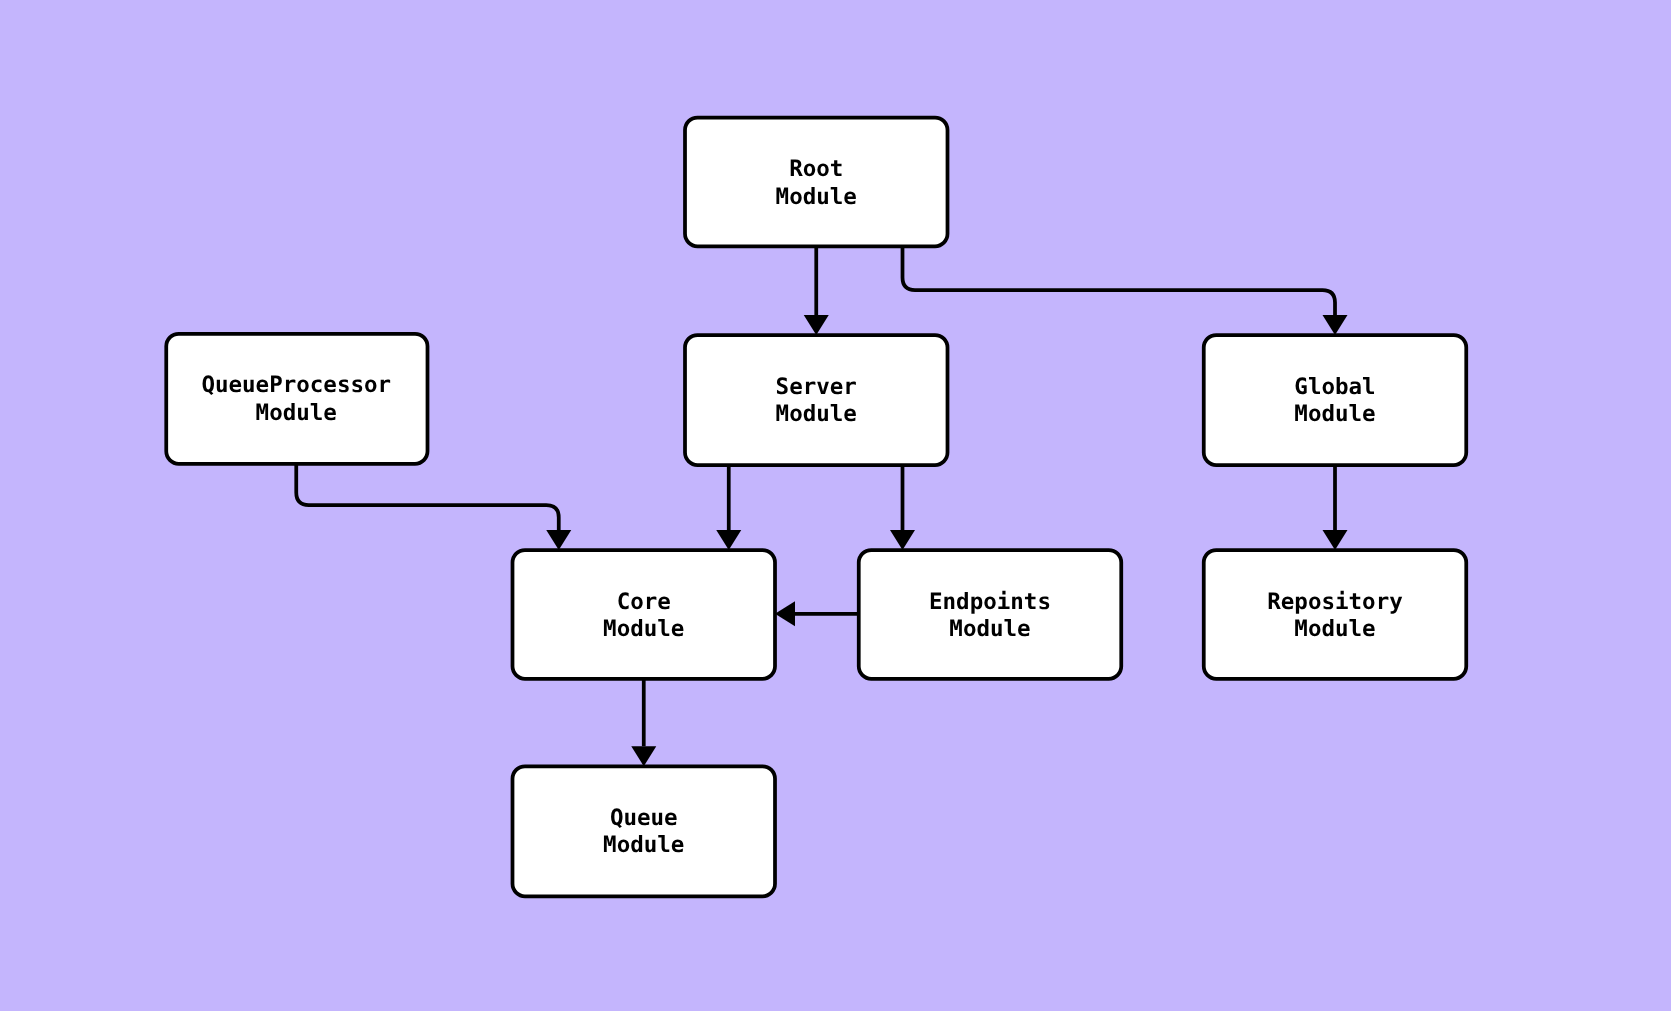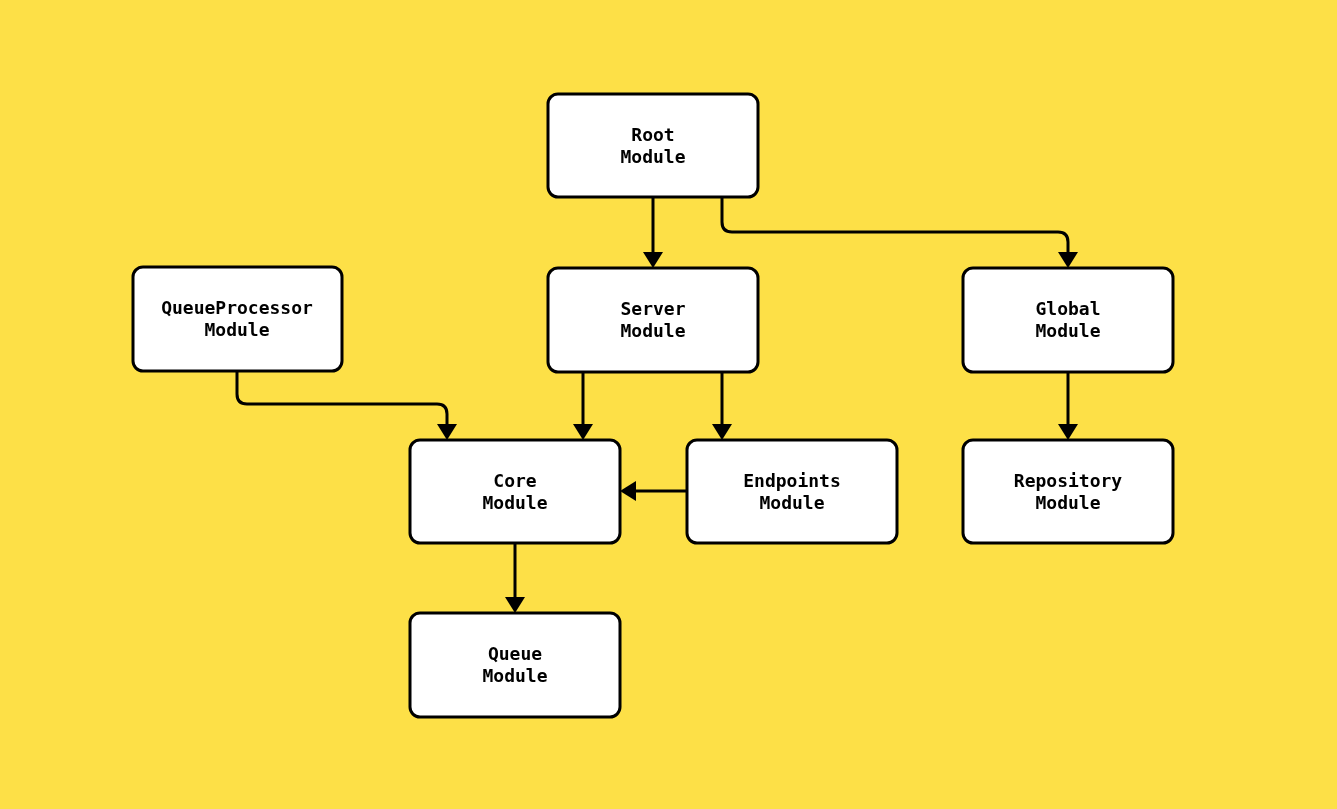--- a/index.html
+++ b/index.html
@@ -10,21 +10,21 @@
   body {
     width: 1337px;
     height: 809px;
     overflow: hidden;
     font-family: "DejaVu Sans Mono", "Liberation Mono", monospace;
   }
   #diagram-canvas {
     position: relative;
     width: 1337px;
     height: 809px;
-    background: #fde047;
+    background: #c4b5fd;
   }
   #diagram-svg {
     position: absolute;
     top: 0;
     left: 0;
     width: 1337px;
     height: 809px;
   }
   .node-rect {
     fill: #ffffff;

